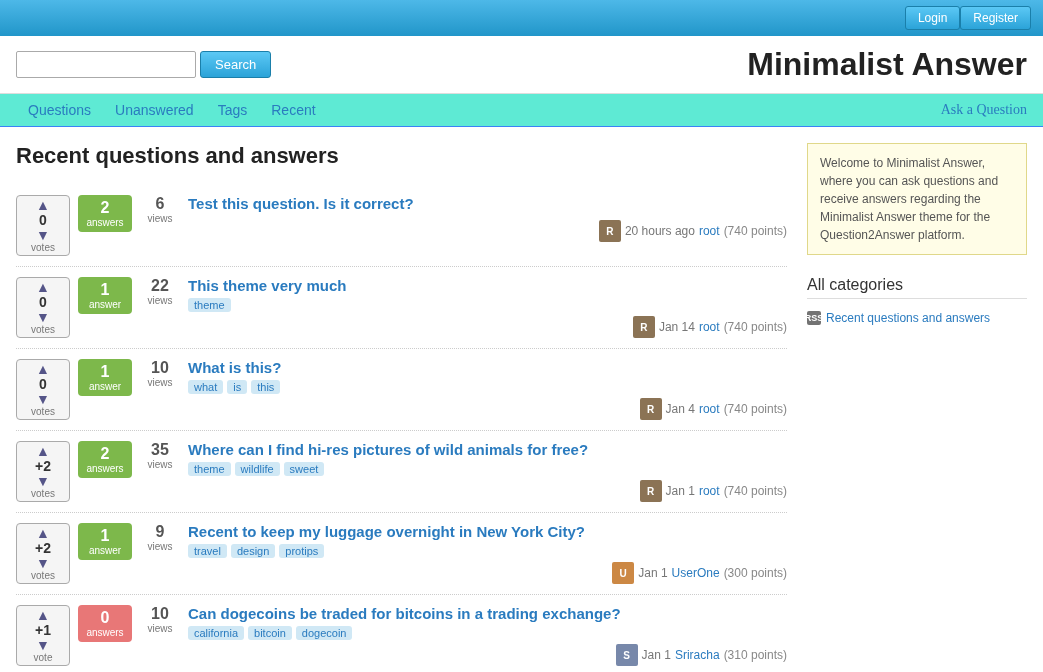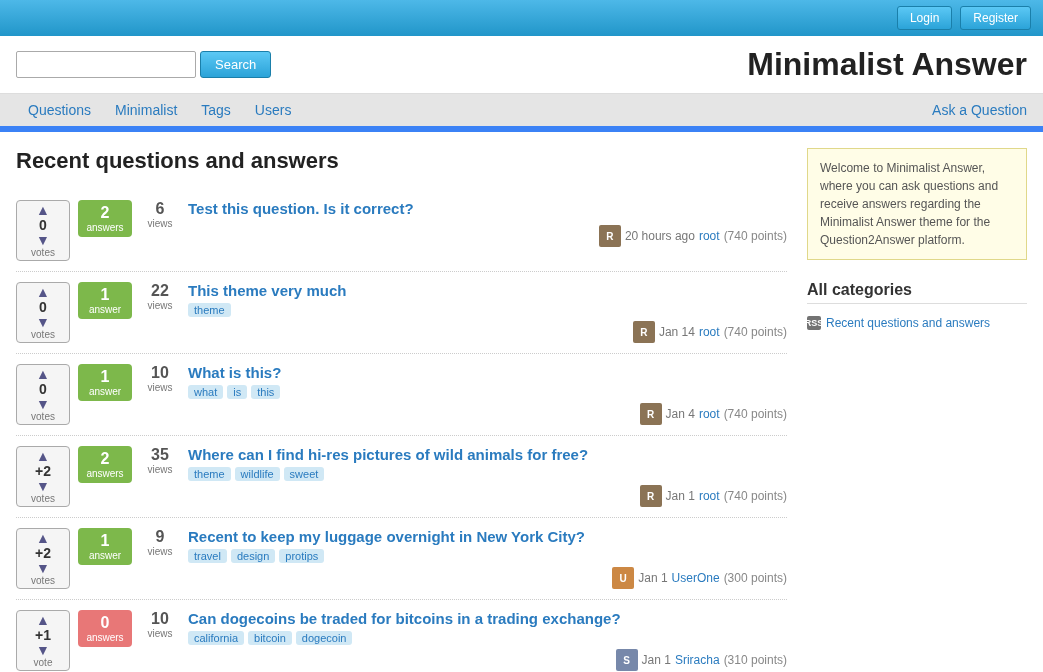--- a/index.html
+++ b/index.html
@@ -5,21 +5,21 @@
     * { box-sizing: border-box; margin: 0; padding: 0; }
     body { font-family: Arial, sans-serif; font-size: 13px; background: #fff; color: #333; }
 
     
     #top-bar {
       background: linear-gradient(to bottom, #4db8e8, #2196c9);
       padding: 6px 12px;
       display: flex;
       justify-content: flex-end;
       align-items: center;
-      gap: 8px;
+      gap: 0;
     }
     .top-btn {
       background: linear-gradient(to bottom, #5bc8f5, #2ba3d8);
       color: #fff;
       border: 1px solid #1a7faa;
       padding: 4px 12px;
       cursor: pointer;
       font-size: 12px;
       border-radius: 3px;
     }
@@ -54,22 +54,22 @@
       color: #fff;
       border: 1px solid #1a7faa;
       padding: 5px 14px;
       cursor: pointer;
       font-size: 13px;
       border-radius: 3px;
     }
 
     
     #nav-bar {
-      background: #e5e5e5;
-      border-bottom: 6px solid #3b82f6;
+      background: #5eead4;
+      border-bottom: 1px solid #3b82f6;
       display: flex;
       align-items: center;
       justify-content: space-between;
       padding: 0 16px;
     }
     #nav-links {
       display: flex;
       gap: 0;
     }
     .nav-link {
@@ -77,20 +77,21 @@
       color: #2a7bbf;
       text-decoration: none;
       font-size: 14px;
       cursor: pointer;
     }
     #ask-question {
       color: #2a7bbf;
       font-size: 14px;
       cursor: pointer;
       padding: 8px 0;
+      font-family: Liberation Serif, serif;
     }
 
     
     #main-content {
       display: flex;
       gap: 20px;
       padding: 16px;
       max-width: 1043px;
     }
     #questions-area {
@@ -275,21 +276,21 @@
     }
     .sidebar-links a {
       color: #2a7bbf;
       text-decoration: none;
       cursor: pointer;
     }
     .sidebar-links .separator { color: #aaa; margin: 0 4px; }
 
     .all-categories-title {
       font-size: 16px;
-      font-weight: bold;
+      font-weight: normal;
       color: #333;
       border-bottom: 1px solid #ddd;
       padding-bottom: 4px;
       margin: 10px 0 8px 0;
     }
     .category-item {
       font-size: 13px;
       margin-bottom: 4px;
       cursor: pointer;
     }
@@ -333,23 +334,23 @@
   <div id="search-area">
     <input id="search-input" type="text" placeholder="" style="">
     <button id="search-btn">Search</button>
   </div>
   <div id="site-title">Minimalist Answer</div>
 </div>
 
 <div id="nav-bar">
   <div id="nav-links">
     <a class="nav-link">Questions</a>
-    <a class="nav-link">Minimalist</a>
+    <a class="nav-link">Unanswered</a>
     <a class="nav-link">Tags</a>
-    <a class="nav-link">Users</a>
+    <a class="nav-link">Recent</a>
   </div>
   <a id="ask-question">Ask a Question</a>
 </div>
 
 <div id="main-content">
 
   <div id="questions-area">
     <h1 id="page-heading">Recent questions and answers</h1>
     <div id="question-list">
 

